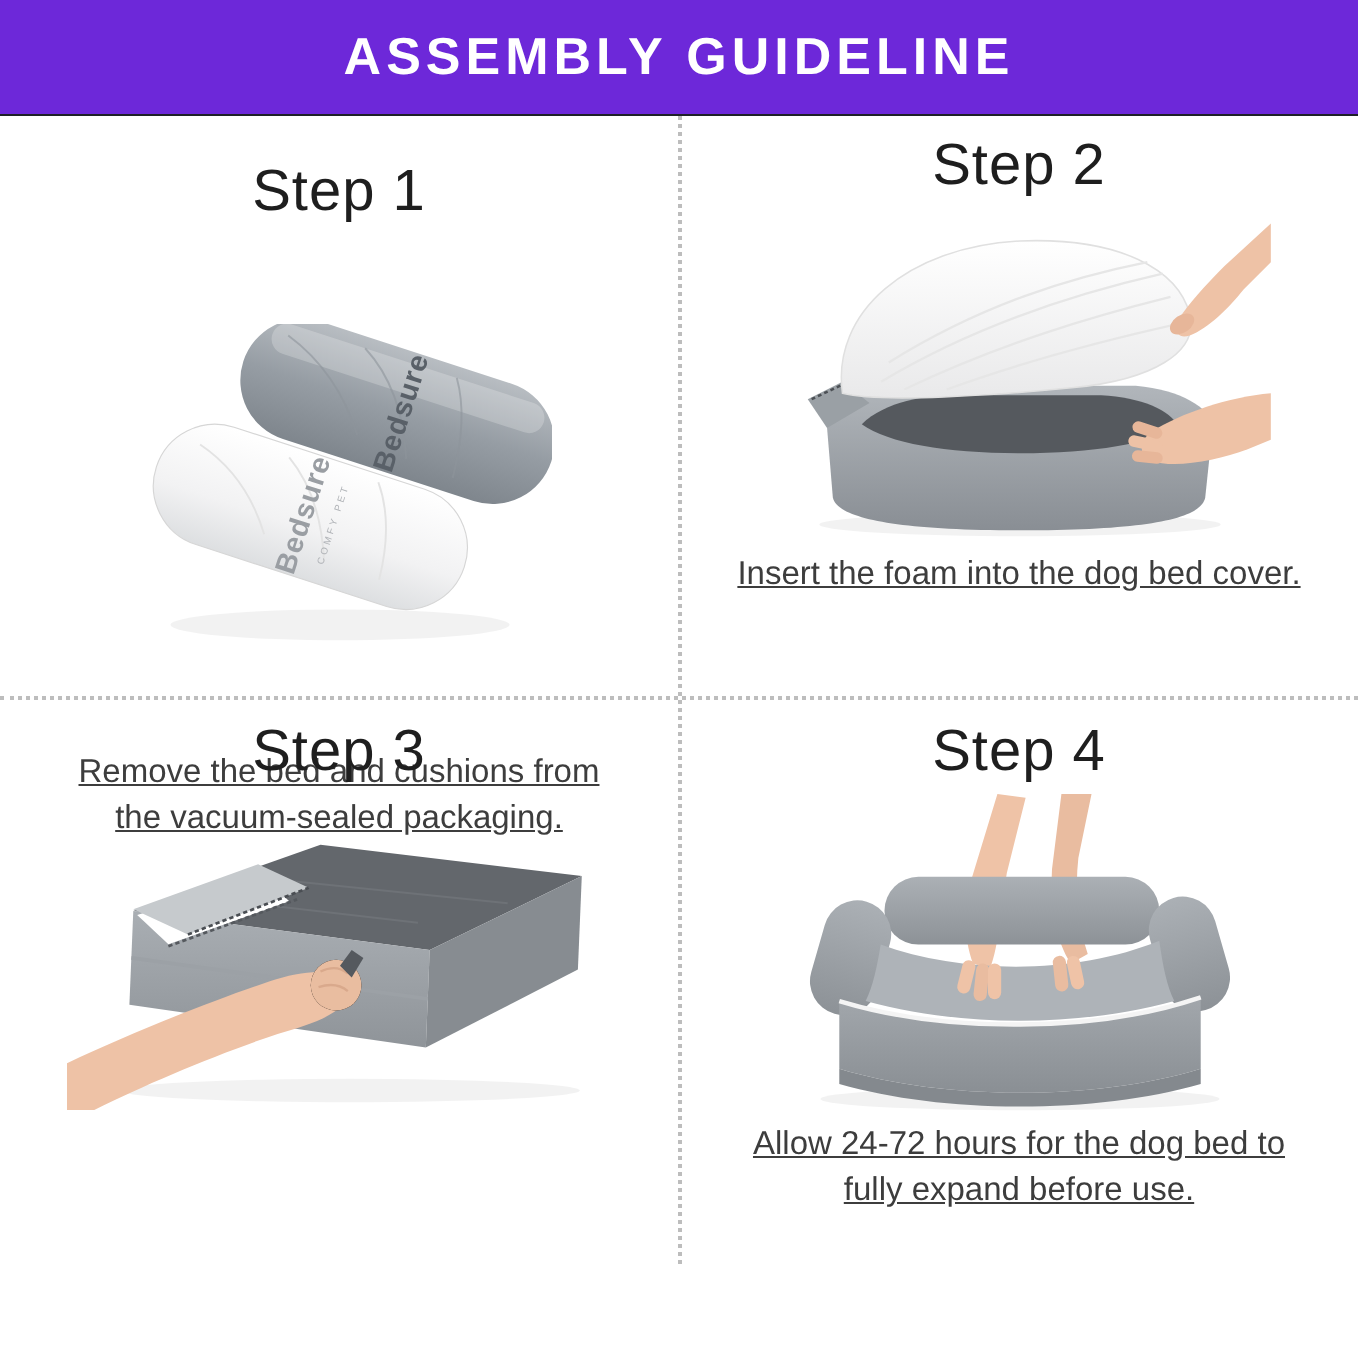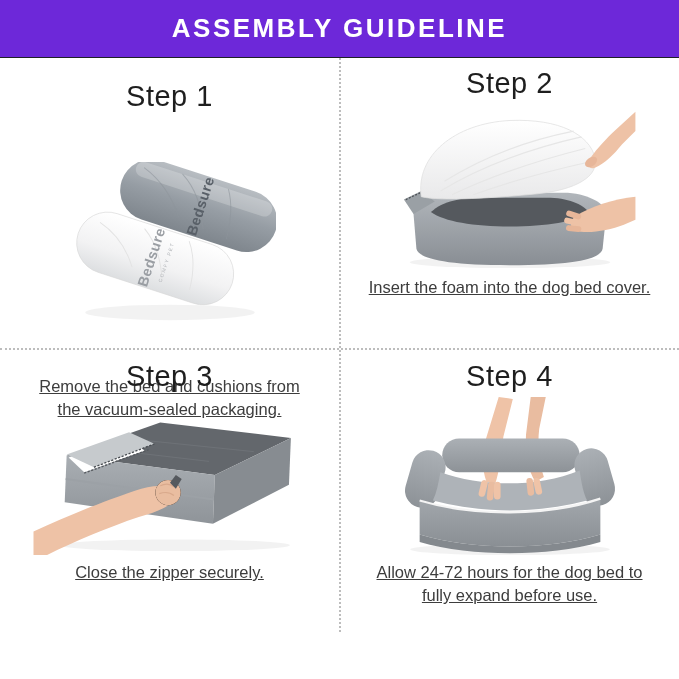--- a/index.html
+++ b/index.html
@@ -136,21 +136,20 @@
           <path d="M62,70 L124,46" stroke="#4a4e53" stroke-width="1.4" stroke-dasharray="2.2,1.6" fill="none"></path>
           <path d="M52,76 L118,52" stroke="#55595e" stroke-width="1.4" stroke-dasharray="2.2,1.6" fill="none"></path>
           <path d="M0,160 L0,136 C34,120 74,104 104,94 C116,90 128,88 136,90 L146,98 C144,110 126,116 108,121 C78,131 42,146 14,160 Z" fill="#eec2a6"></path>
           <circle cx="138" cy="96" r="13" fill="#eabf a3"></circle>
           <circle cx="138" cy="96" r="13" fill="#e9bda0"></circle>
           <path d="M130,88 q8,-4 14,2 M128,96 q9,-3 16,2" stroke="#dca océ" stroke-width="0" fill="none"></path>
           <path d="M130,89 q8,-4 14,1 M129,97 q9,-3 15,2" stroke="#d9a98c" stroke-width="1.2" fill="none"></path>
           <path d="M146,92 L152,82 L146,78 L140,86" fill="#55595e"></path>
         </svg>
       </div>
-      <div class="caption">Close the zipper securely.</div>
     </div>
 
     <div class="quad q4">
       <div class="step-title">Step 4</div>
       <div class="figure">
         <svg width="262" height="160" viewBox="0 0 260 170">
           <defs>
             <linearGradient id="s4bolster" x1="0" y1="0" x2="0" y2="1">
               <stop offset="0" stop-color="#abb0b5"></stop>
                 <stop offset="1" stop-color="#8d9297"></stop>

